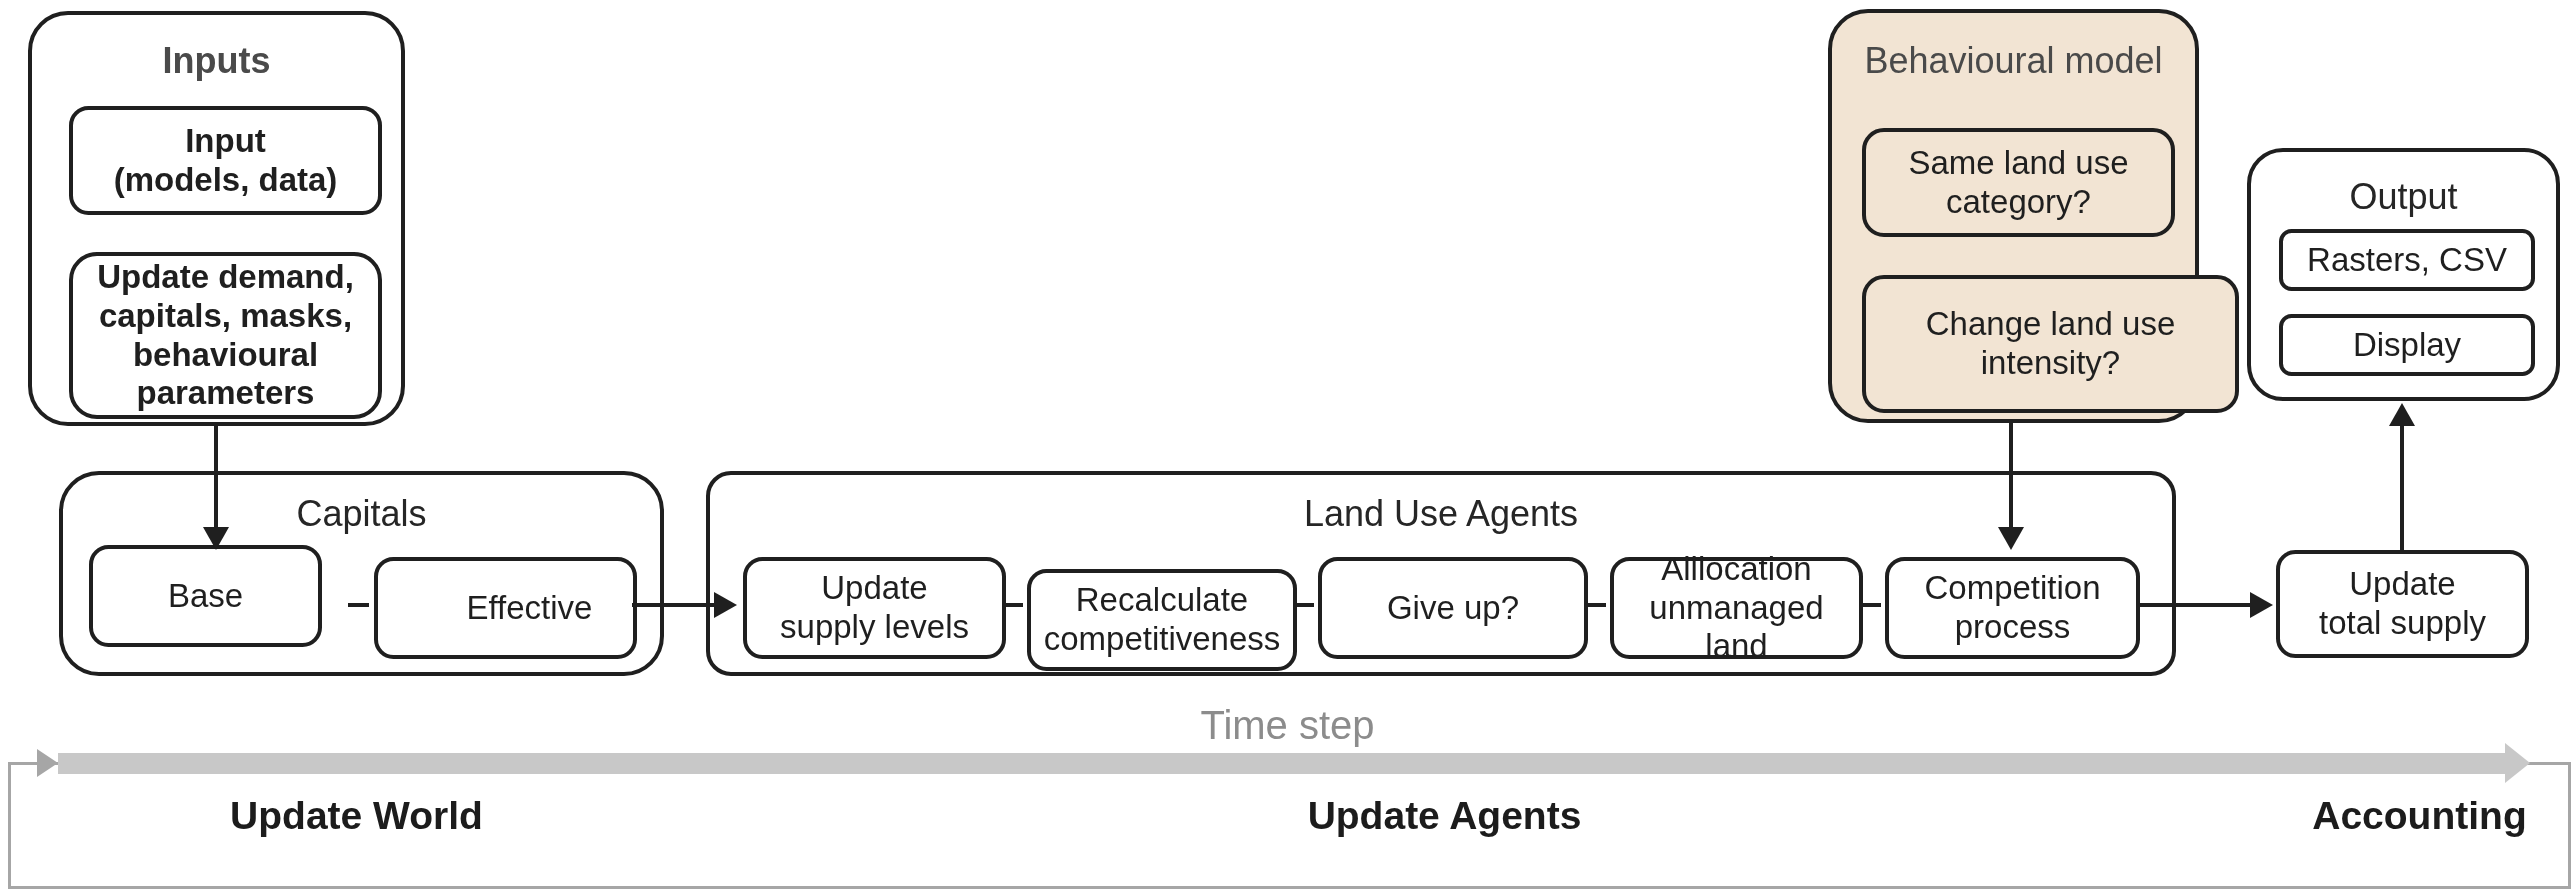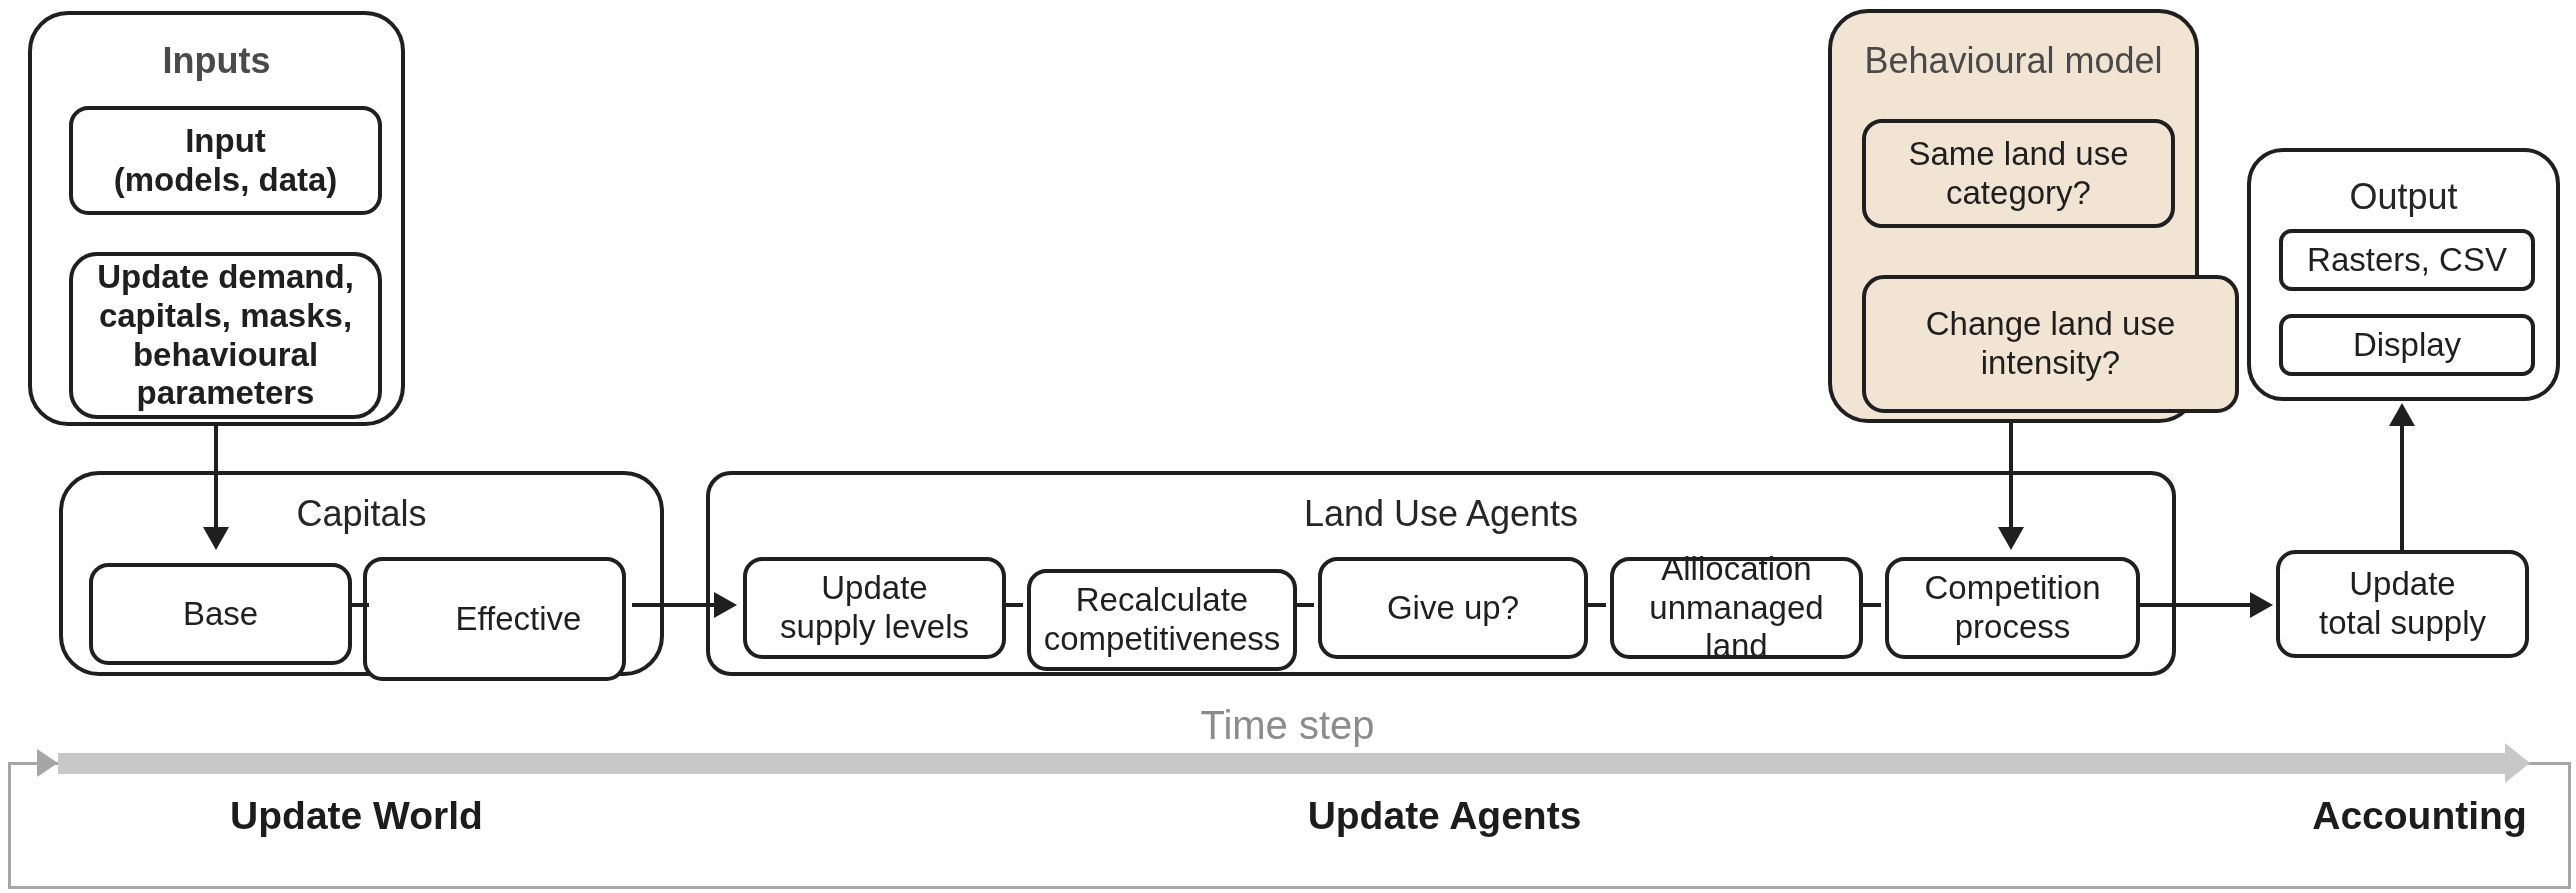--- a/index.html
+++ b/index.html
@@ -76,36 +76,36 @@
     <div class="box" style="left:37px; top:91px; width:313px; height:109px;">Input
 (models, data)</div>
     <div class="box" style="left:37px; top:237px; width:313px; height:167px; border-radius:28px;">Update demand,
 capitals, masks,
 behavioural
 parameters</div>
   </div>
 
   <div class="group tan" style="left:1828px; top:9px; width:371px; height:414px;">
     <div class="gtitle gray" style="top:28px;">Behavioural model</div>
-    <div class="box tan" style="left:30px; top:106px; width:313px; height:109px;border-radius:20px;">Same land use
+    <div class="box tan" style="left:30px; top:115px; width:313px; height:109px;">Same land use
 category?</div>
     <div class="box tan" style="left:30px; top:262px; width:377px; height:138px;">Change land use
 intensity?</div>
   </div>
 
   <div class="group" style="left:2247px; top:148px; width:313px; height:253px; border-radius:36px;">
     <div class="gtitle" style="top:25px;">Output</div>
     <div class="box slim" style="left:28px; top:77px; width:256px; height:62px;">Rasters, CSV</div>
     <div class="box slim" style="left:28px; top:162px; width:256px; height:62px;">Display</div>
   </div>
 
   <div class="group" style="left:59px; top:471px; width:605px; height:205px;">
     <div class="gtitle" style="top:19.4px;">Capitals</div>
-    <div class="box" style="left:26px; top:88px; width:263px; height:102px;">Base</div>
-    <div class="box" style="left:300px; top:82px; width:263px; height:124px;padding-left:48px;">Effective</div>
+    <div class="box" style="left:26px; top:70px; width:233px; height:102px;">Base</div>
+    <div class="box" style="left:311px; top:82px; width:263px; height:102px;padding-left:48px;">Effective</div>
   </div>
 
   <div class="group" style="left:706px; top:471px; width:1470px; height:205px;border-radius:25px;">
     <div class="gtitle" style="top:19.4px;">Land Use Agents</div>
     <div class="box" style="left:33px; top:82px; width:263px; height:102px;">Update
 supply levels</div>
     <div class="box" style="left:317px; top:94px; width:270px; height:102px;">Recalculate
 competitiveness</div>
     <div class="box" style="left:608px; top:82px; width:270px; height:102px;">Give up?</div>
     <div class="box" style="left:900px; top:82px; width:253px; height:102px;">Alllocation

